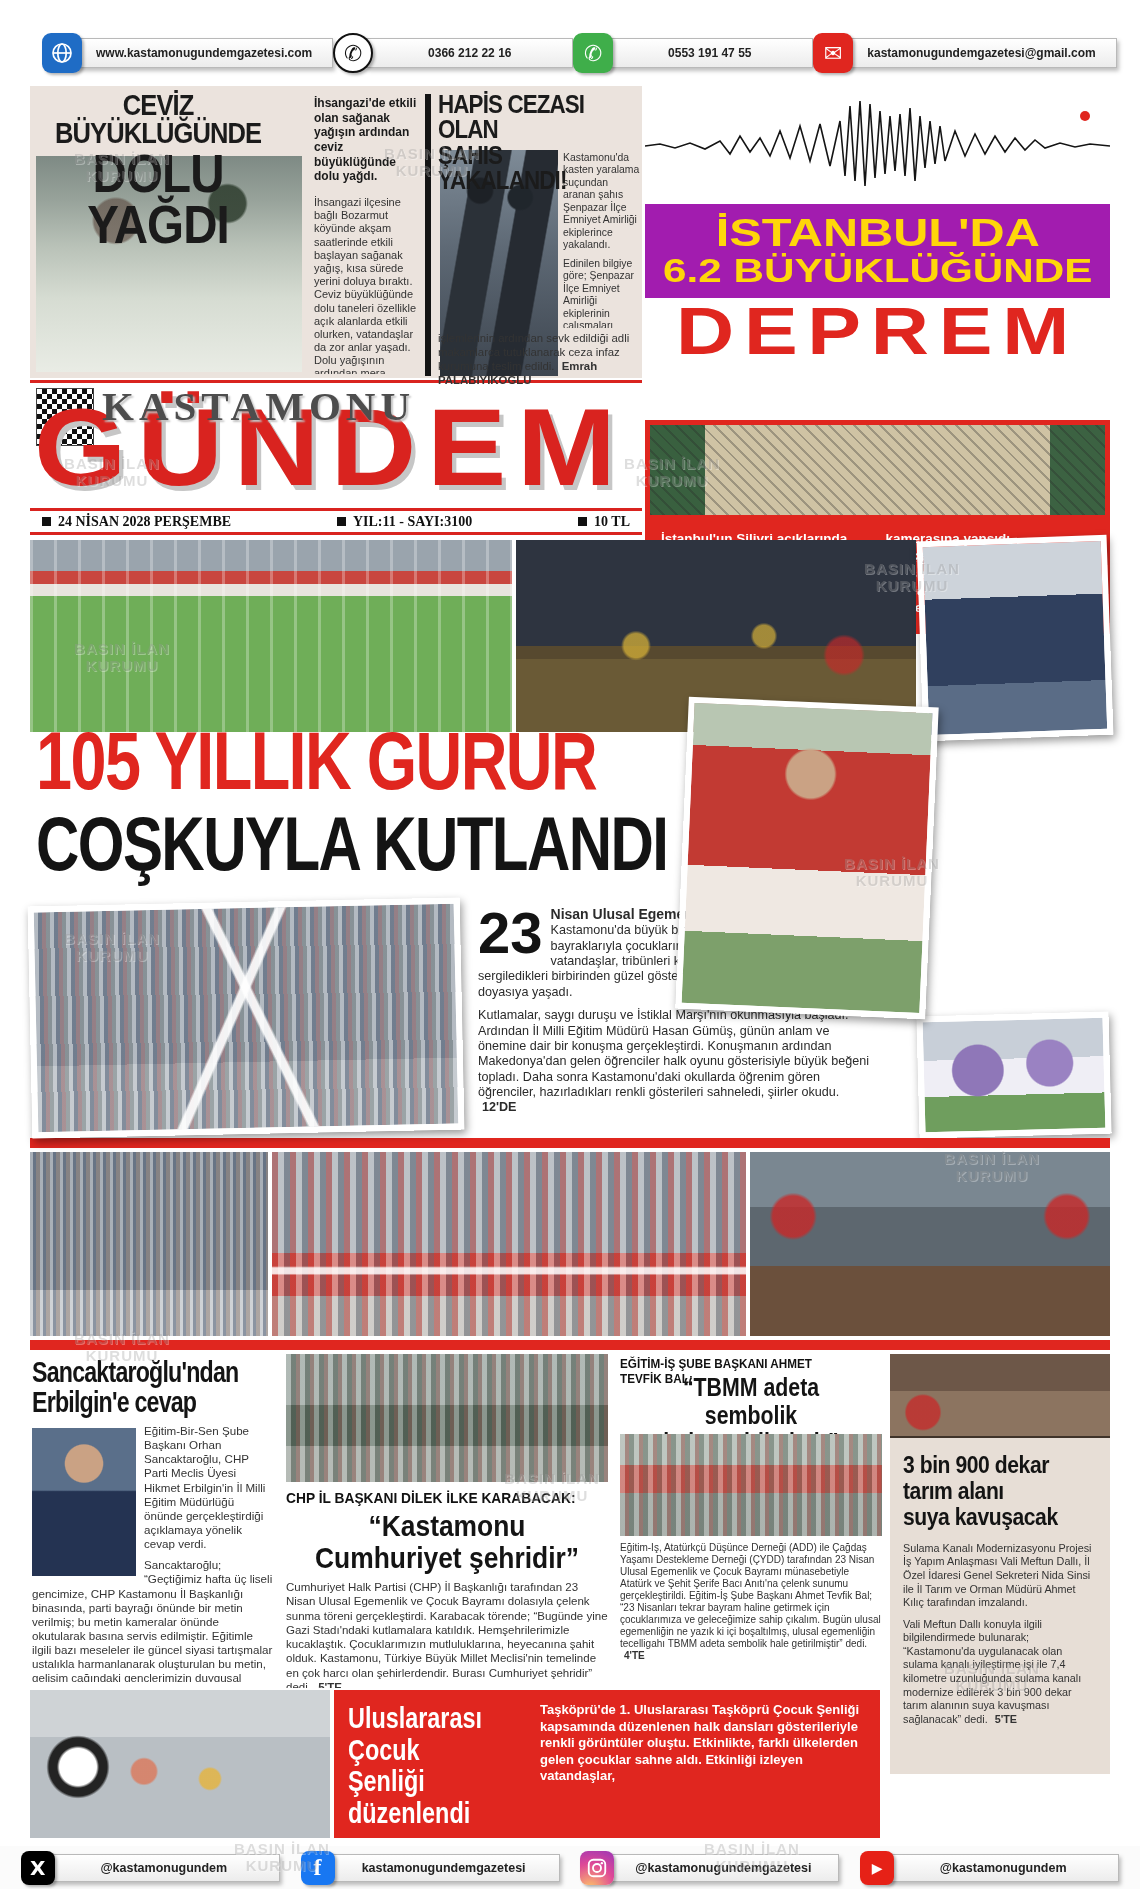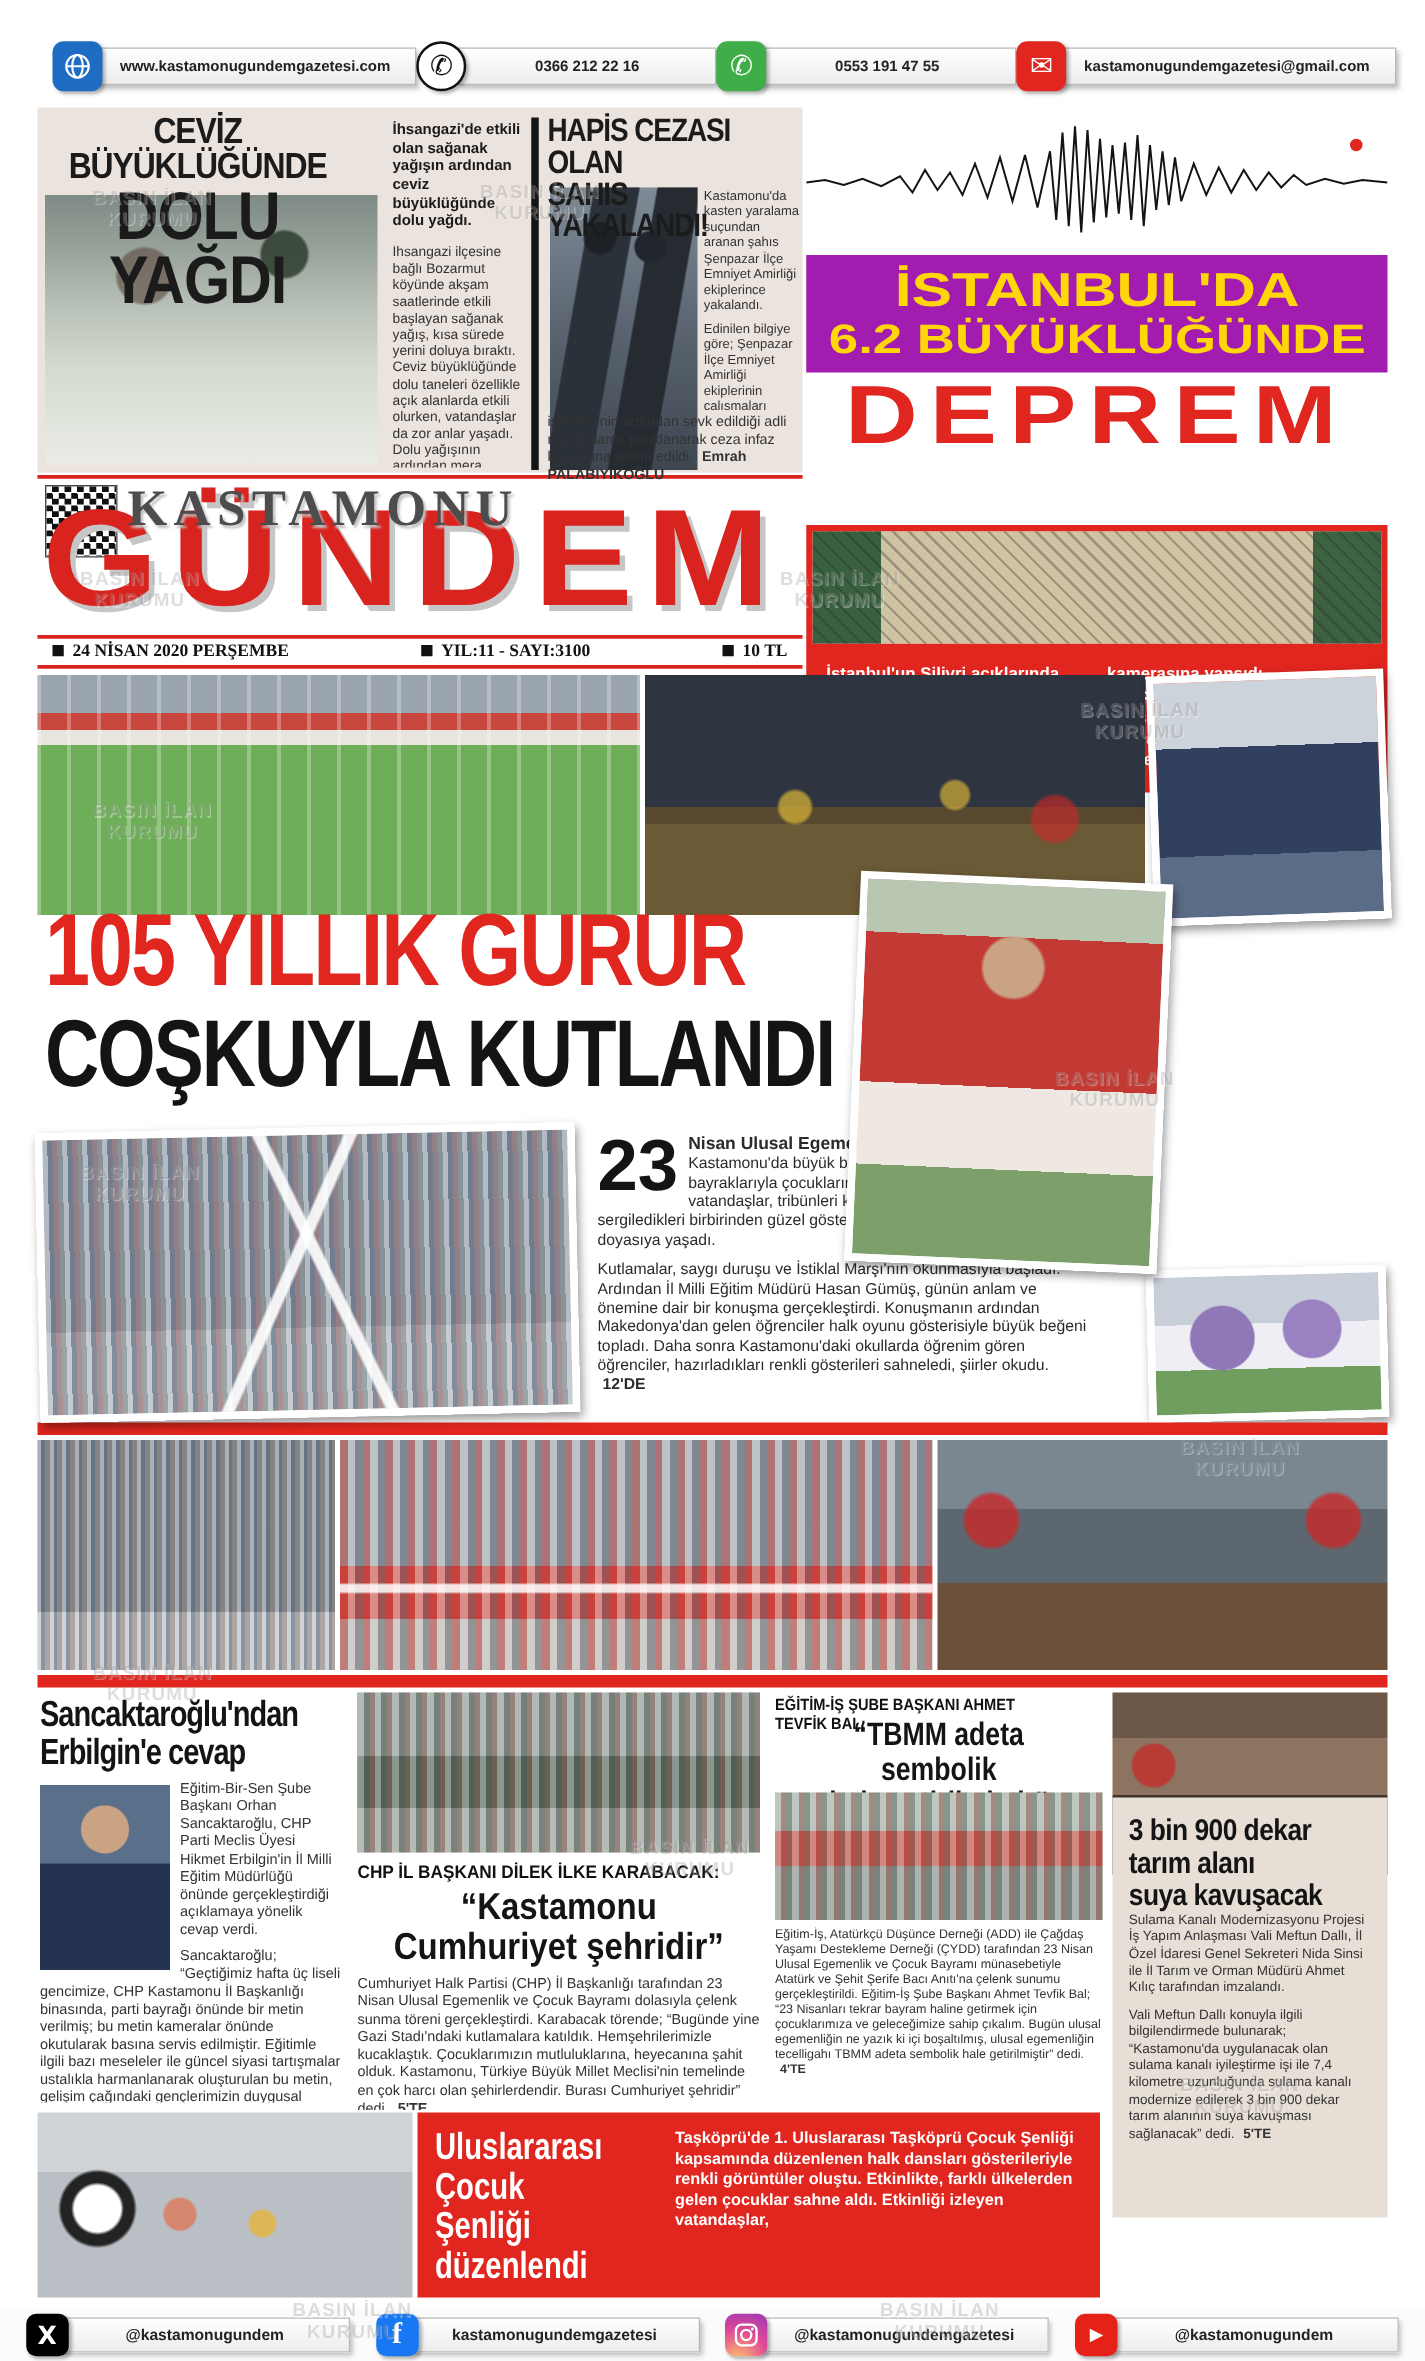--- a/index.html
+++ b/index.html
@@ -184,21 +184,21 @@
   .egit-body{left:620px;top:1542px;width:262px;height:136px;overflow:hidden;font-size:10px;
              line-height:1.2;color:#333;}
   .sign-photo{left:890px;top:1354px;width:220px;height:146px;
      background:
        radial-gradient(circle at 15% 40%,rgba(200,40,40,.75) 0 8%,transparent 9%),
        linear-gradient(180deg,#6d5748 0 25%,#8c7460 25% 56%,#3f332a 56% 100%);}
   .irr-card{left:890px;top:1438px;width:220px;height:336px;background:#e7ded6;
             padding:14px 13px;box-sizing:border-box;}
   .irr-h{font-size:24px;font-weight:900;color:#141414;line-height:1.08;
          transform:scaleX(.88);transform-origin:left top;letter-spacing:-0.5px;}
-  .irr-body{font-size:10.8px;line-height:1.26;color:#333;}
+  .irr-body{margin-top:12px;font-size:10.8px;line-height:1.26;color:#333;}
   .irr-body p{margin:0 0 8px 0;}
 
   
   .fest-photo{left:30px;top:1690px;width:300px;height:148px;
      background:
        radial-gradient(circle at 16% 52%,#fff 0 7%,#232323 8% 11%,transparent 12%),
        radial-gradient(circle at 38% 55%,rgba(220,120,90,.8) 0 6%,transparent 7%),
        radial-gradient(circle at 60% 60%,rgba(230,180,60,.8) 0 5%,transparent 6%),
        linear-gradient(180deg,#cfd3d6 0 32%,#b9bfc4 32% 100%);}
   .fest-box{left:334px;top:1690px;width:546px;height:148px;background:#e0261f;display:flex;
@@ -315,21 +315,21 @@
     <div class="qc">
       <span>kamerasına yansıdı. Bahçelievler'de bir kişi, deprem sırasında balkondan atlayarak yaralandı. Zaman zaman artçı depremlerde yaşandı.</span>
       <span class="pref">4'TE</span>
     </div>
   </div>
 
   <div class="abs qr"></div>
   <div class="abs m-city">KASTAMONU</div>
   <div class="abs m-logo">GÜNDEM</div>
   <div class="abs date-bar">
-    <span><span class="sq"></span><span>24 NİSAN 2020 PERŞEMBE</span></span>
+    <span><span class="sq"></span><span>24 NİSAN 2028 PERŞEMBE</span></span>
     <span><span class="sq"></span><span>YIL:11 - SAYI:3100</span></span>
     <span><span class="sq"></span><span>10 TL</span></span>
   </div>
 
   <div class="photo ph-stadium"></div>
   <div class="photo ph-dancers"></div>
   <div class="photo polaroid ph-boy"></div>
   <div class="photo polaroid ph-girl"></div>
   <div class="photo polaroid ph-wreath"></div>
   <div class="abs main-h1">105 YILLIK GURUR</div>

